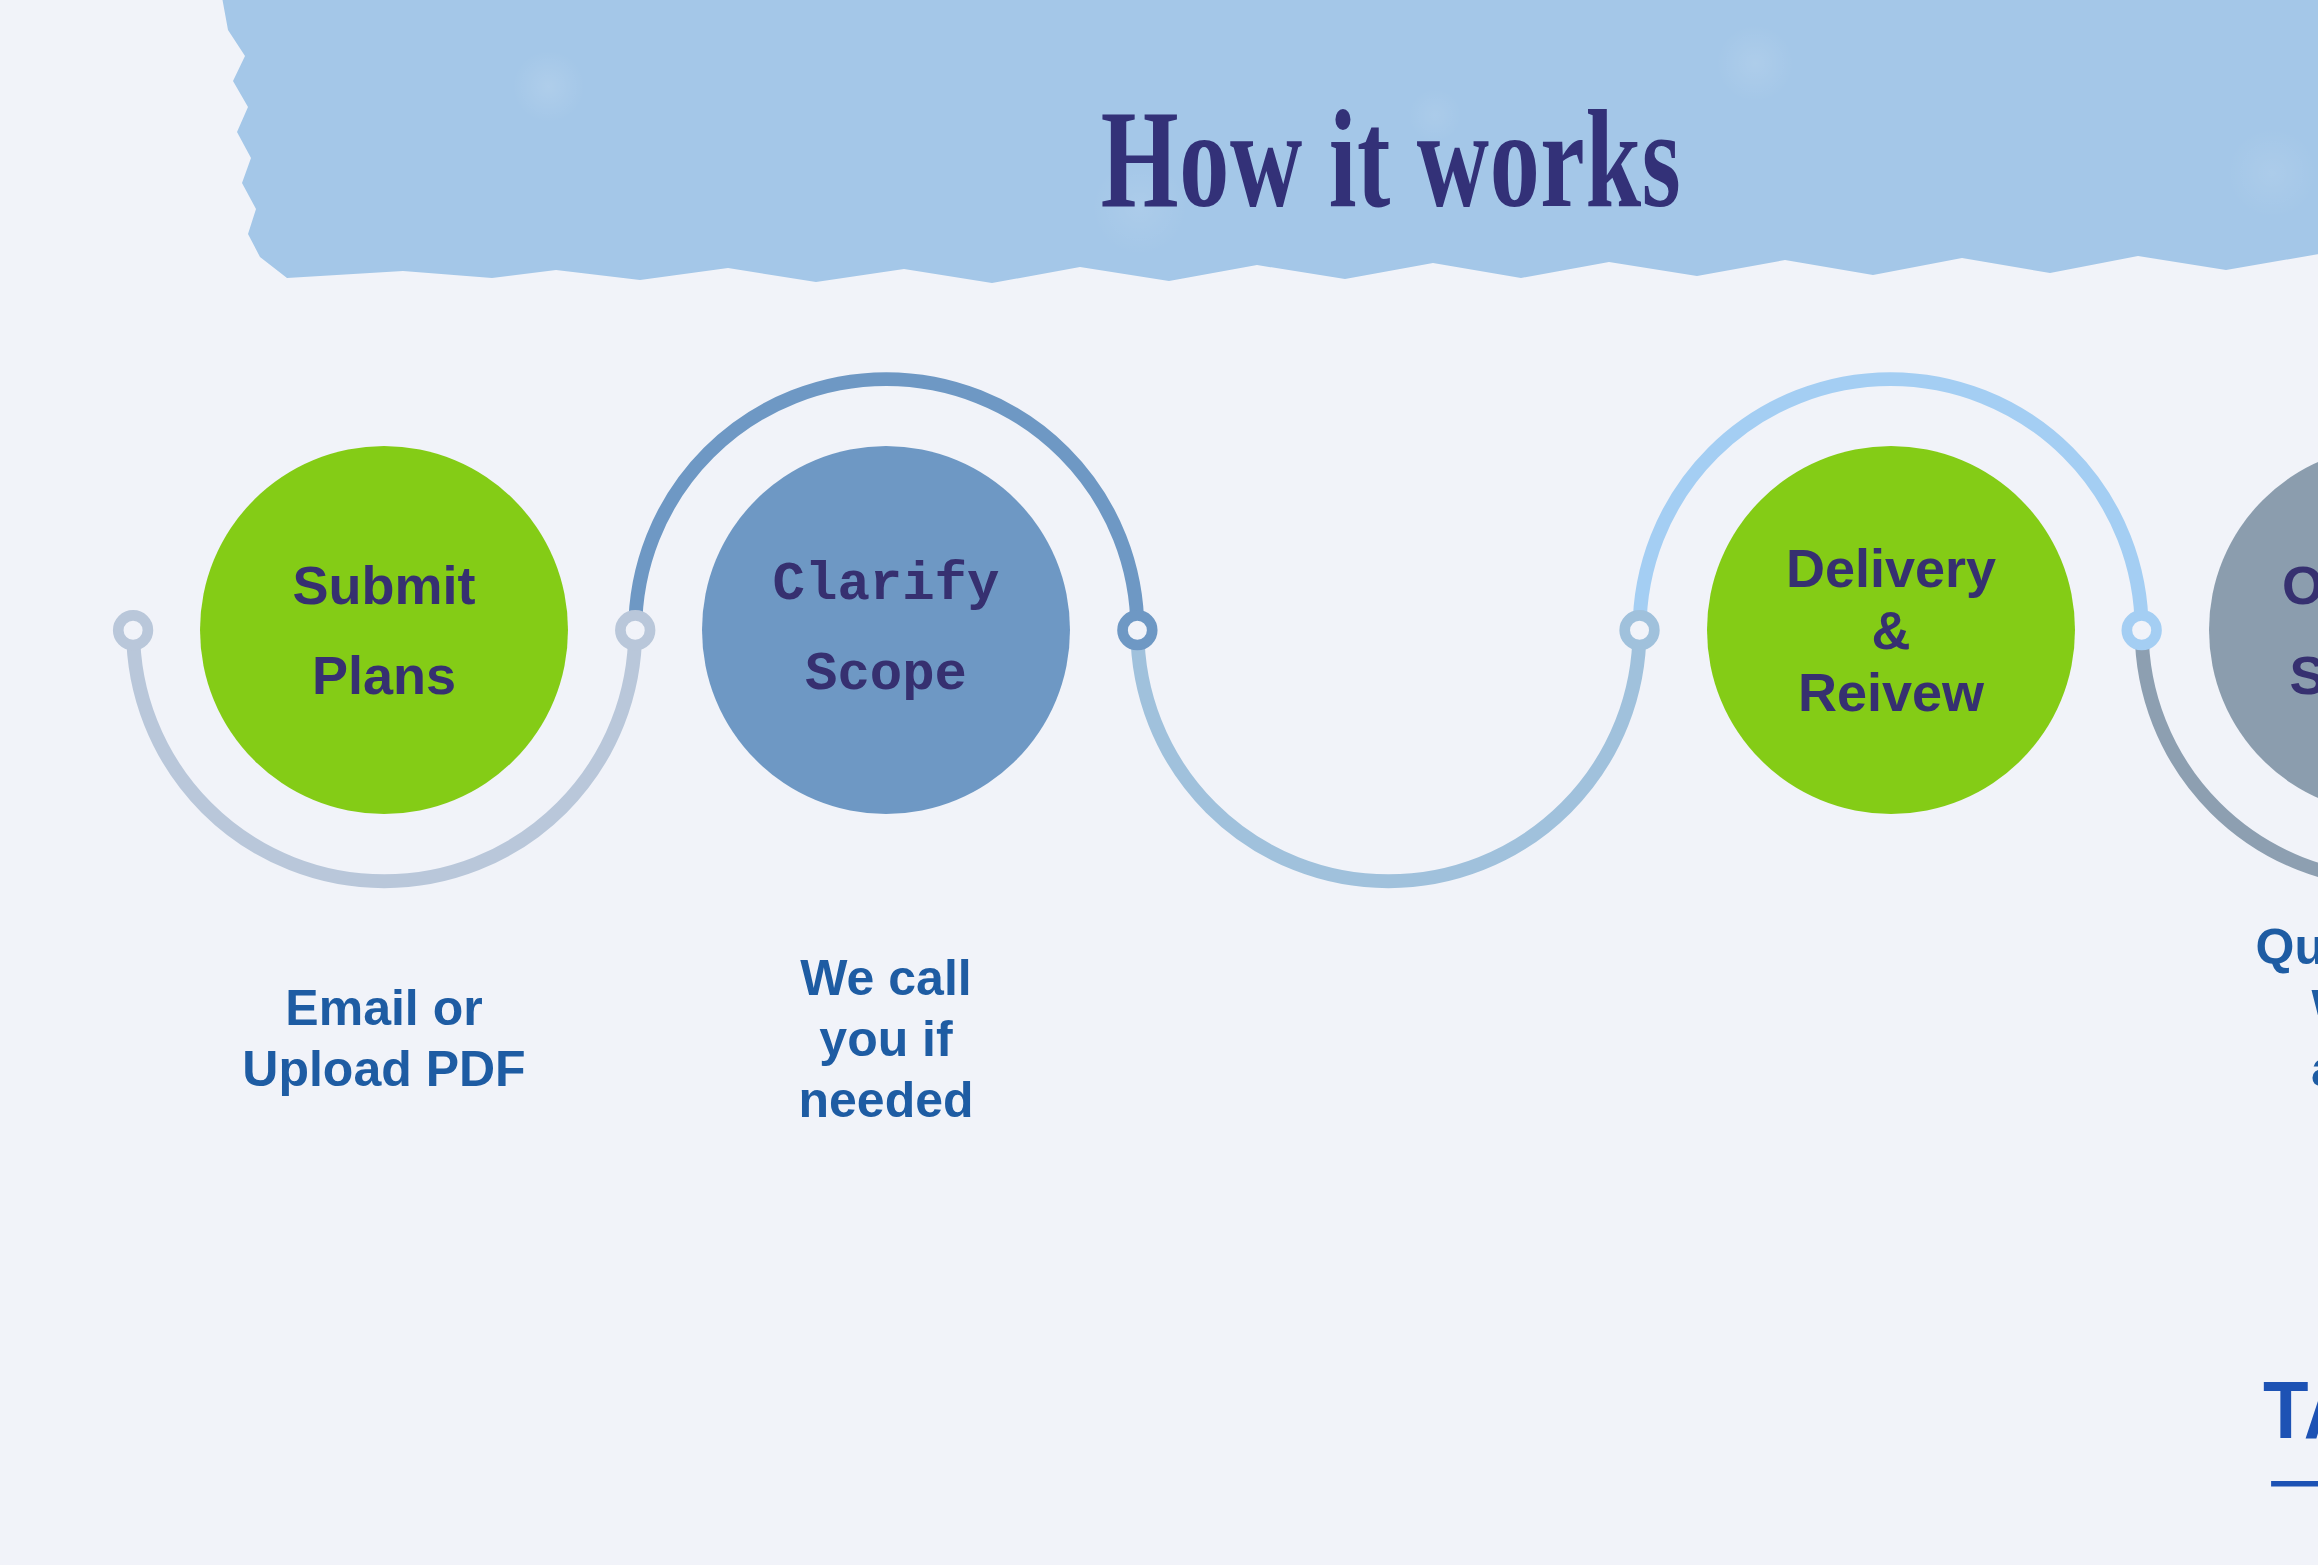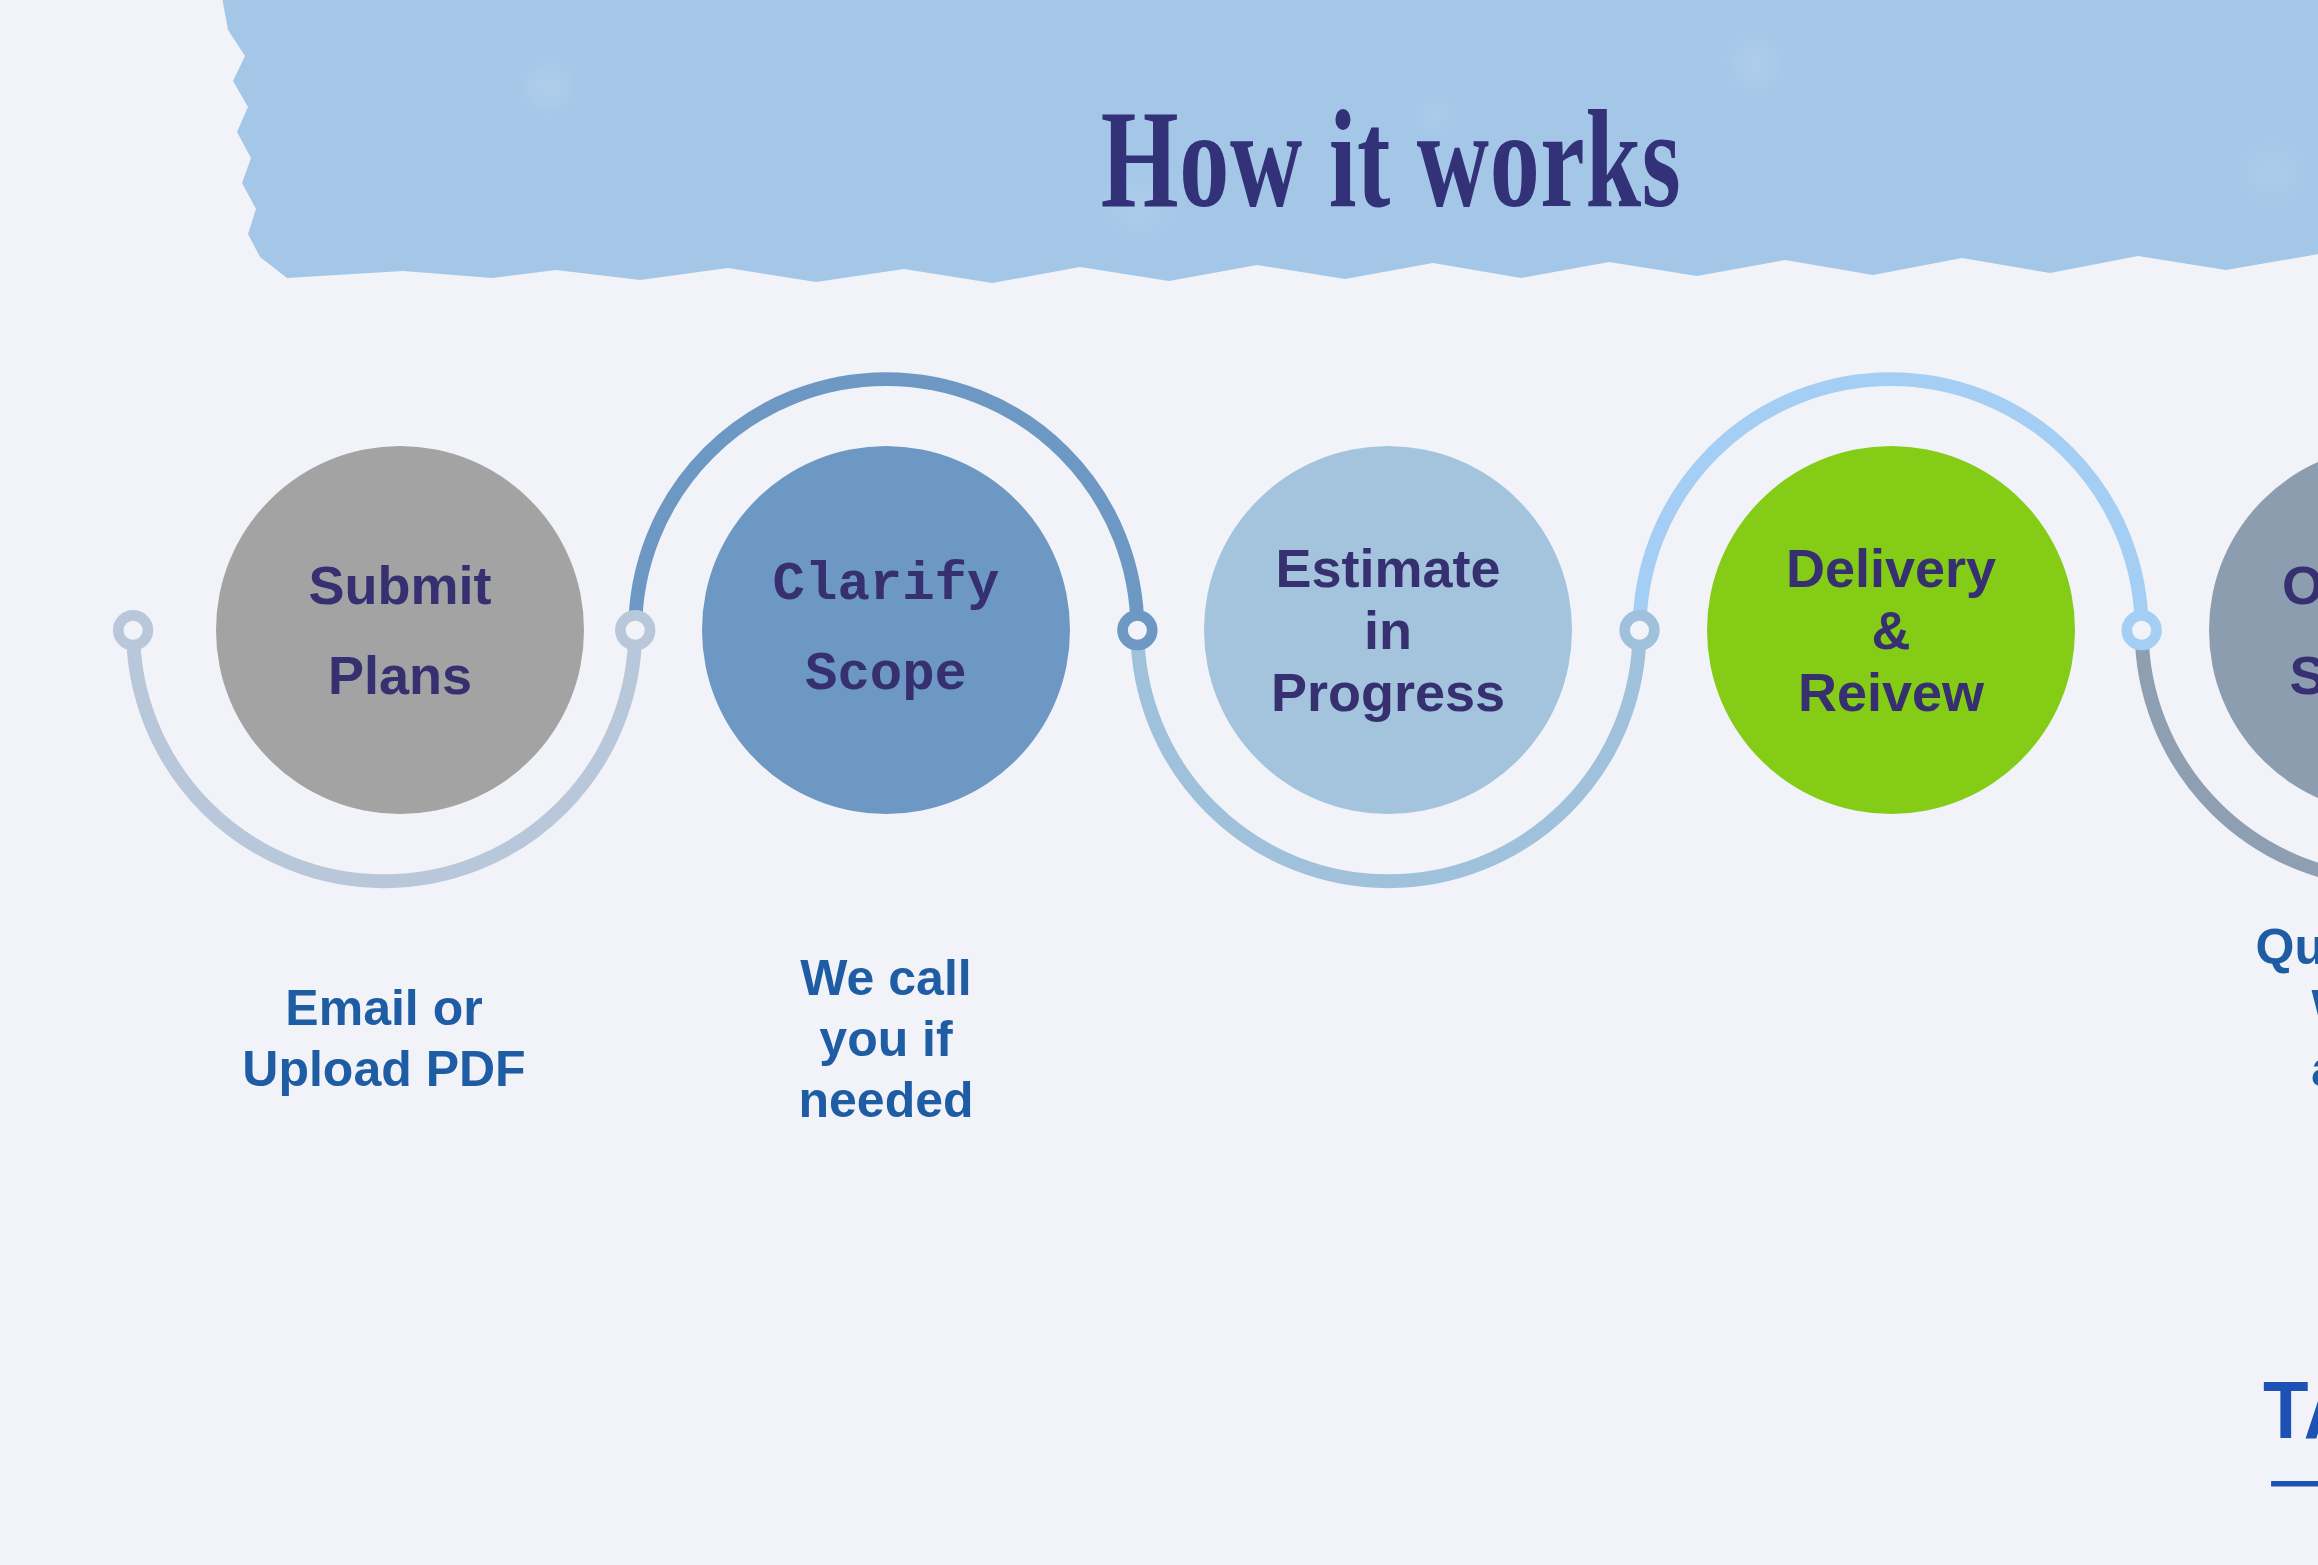--- a/index.html
+++ b/index.html
@@ -151,32 +151,27 @@
     <path d="M 4619 1359 A 541.5 541.5 0 0 0 5702 1359" fill="none" stroke-width="30" stroke="#8d9fb1"></path>
 
     <circle cx="287" cy="1359" r="32" fill="#f1f3f9" stroke-width="23" stroke="#b9c7da"></circle>
     <circle cx="1370" cy="1359" r="32" fill="#f1f3f9" stroke-width="23" stroke="#b9c7da"></circle>
     <circle cx="2453" cy="1359" r="32" fill="#f1f3f9" stroke-width="23" stroke="#6e98c4"></circle>
     <circle cx="3536" cy="1359" r="32" fill="#f1f3f9" stroke-width="23" stroke="#a0c1dc"></circle>
     <circle cx="4619" cy="1359" r="32" fill="#f1f3f9" stroke-width="23" stroke="#a4cef3"></circle>
     <circle cx="5702" cy="1359" r="32" fill="#f1f3f9" stroke-width="23" stroke="#8d9fb1"></circle>
   </svg>
 
-  <div class="circle lines-2" style="left: 216px; background: #a3a3a3;">
+  <div class="circle lines-2" style="left: 200px; background: #84cc16;">
     <div class="circle-label">Submit
 Plans</div>
   </div>
   <div class="circle lines-2" style="left: 702px; background: rgb(110, 152, 196); font-family: Liberation Mono, monospace;">
     <div class="circle-label">Clarify
 Scope</div>
-  </div>
-  <div class="circle lines-3" style="left: 1204px; background: rgb(164, 196, 222);">
-    <div class="circle-label">Estimate
-in
-Progress</div>
   </div>
   <div class="circle lines-3" style="left: 1707px; background: #84cc16;">
     <div class="circle-label">Delivery
 &amp;
 Reivew</div>
   </div>
   <div class="circle lines-2" style="left: 2209px; background: rgb(139, 157, 174);">
     <div class="circle-label">Ongoing
 Support</div>
   </div>

